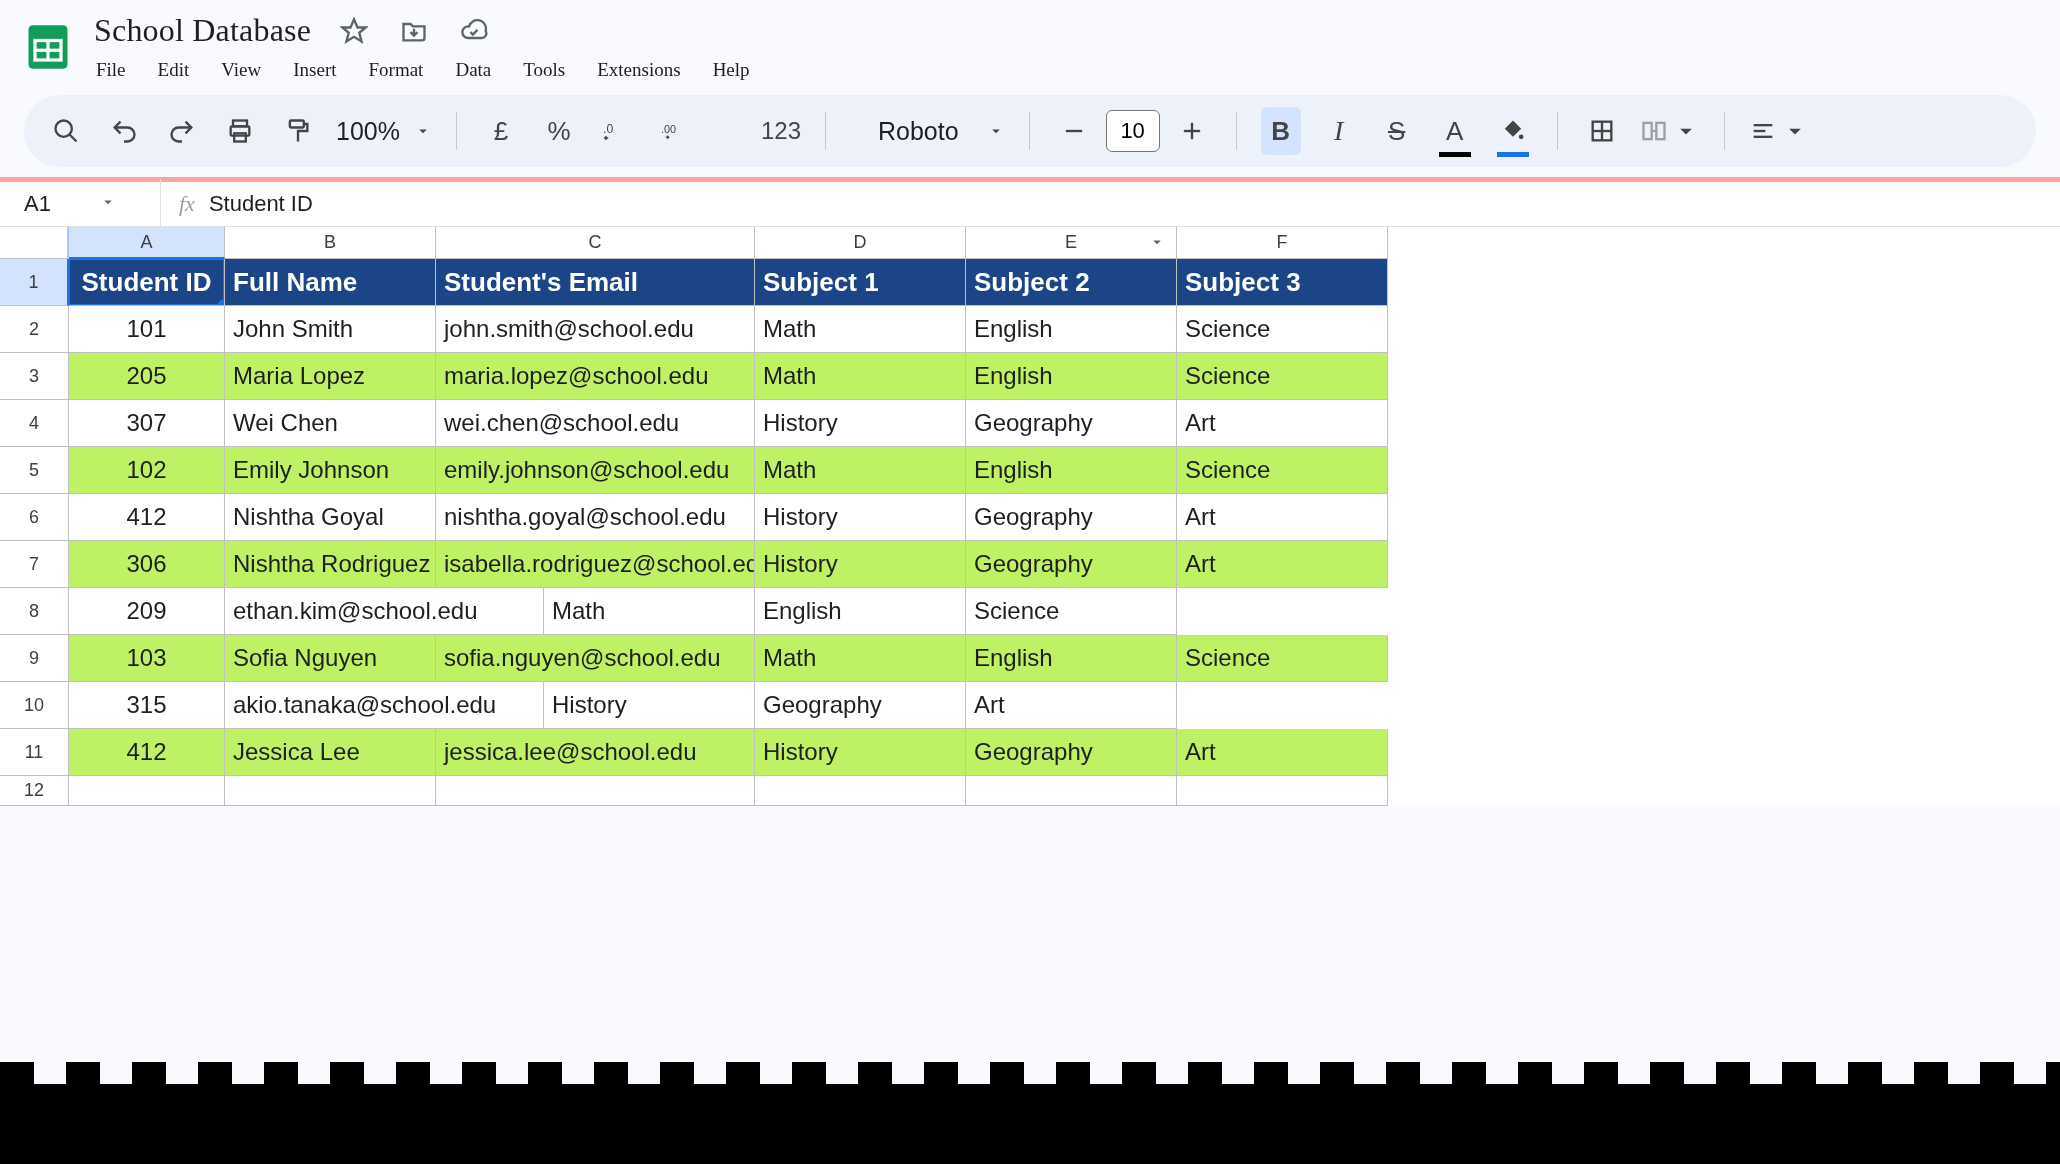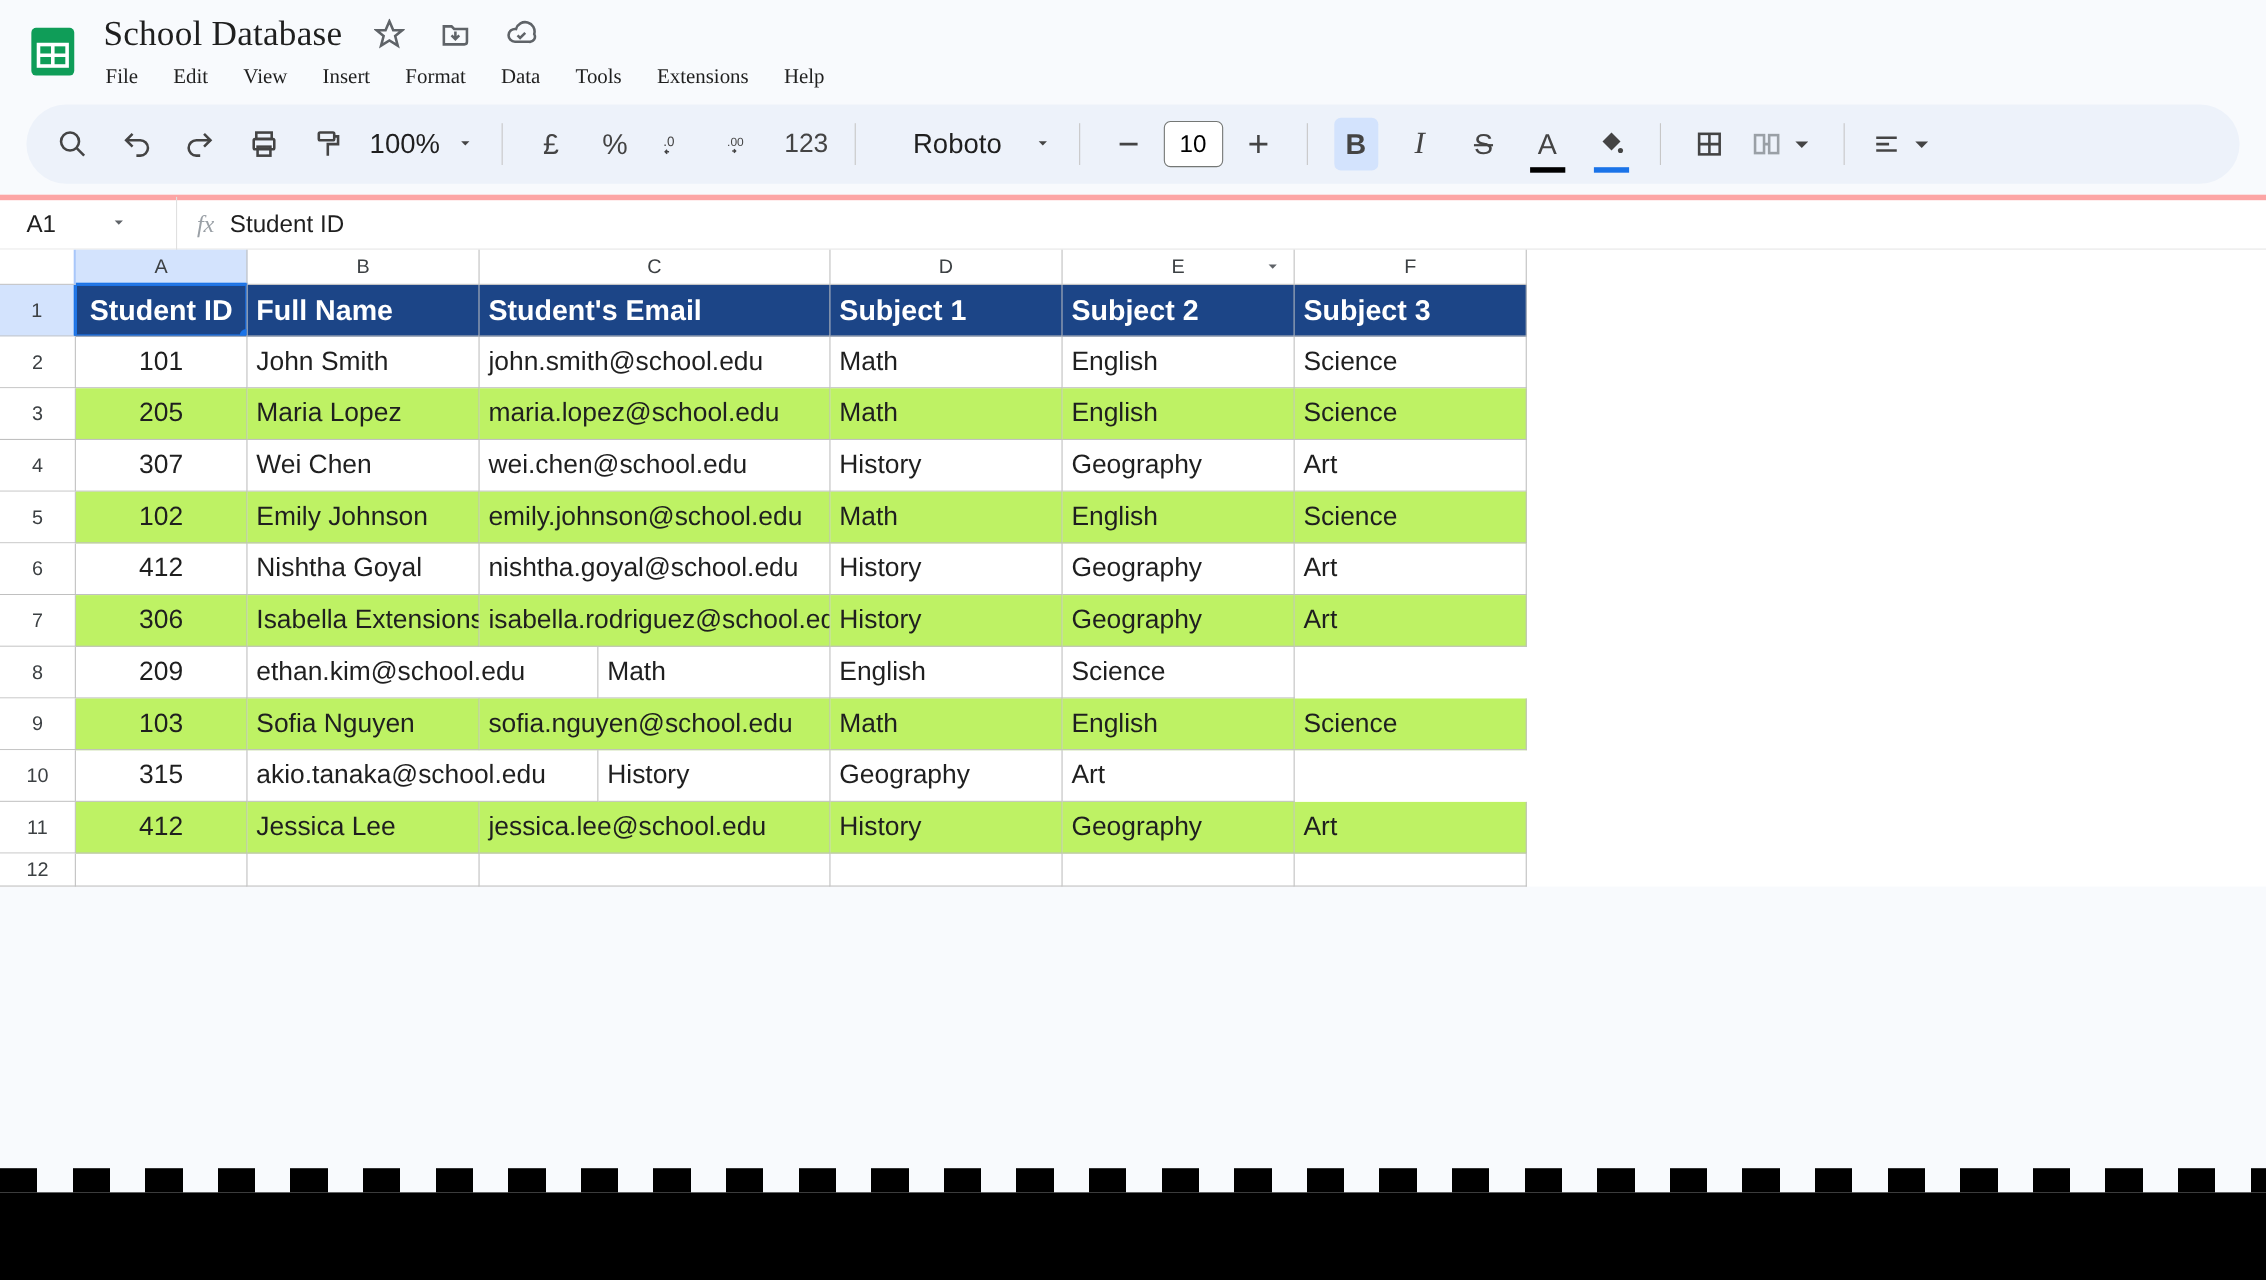--- a/index.html
+++ b/index.html
@@ -175,21 +175,21 @@
           <text x="0" y="14" font-size="14" fill="#444">.0</text>
           <path d="M6 20 L2 20 M4 18 L2 20 L4 22" stroke="#444" stroke-width="1.6" fill="none"></path>
         </svg>
       </span>
   <span class="tb-btn">
         <svg viewBox="0 0 36 24">
           <text x="0" y="14" font-size="14" fill="#444">.00</text>
           <path d="M6 20 L10 20 M8 18 L10 20 L8 22" stroke="#444" stroke-width="1.6" fill="none"></path>
         </svg>
       </span>
-  <span class="tb-btn" style="font-size:24px;">123</span>
+  <span class="tb-btn" style="font-size:24px;margin-left:48px;">123</span>
   <span class="sep"></span>
   <span class="font-name">
         <span>Roboto</span>
         <span class="caret"><svg viewBox="0 0 24 24" fill="#444" width="18" height="18">
             <path d="M7 10l5 5 5-5z"></path>
           </svg></span>
       </span>
   <span class="sep"></span>
   <span class="plusminus">
     <span class="tb-btn">
@@ -328,21 +328,21 @@
         <div class="cell colA numcell">412</div>
         <div class="cell colB">Nishtha Goyal</div>
         <div class="cell colC">nishtha.goyal@school.edu</div>
         <div class="cell colD">History</div>
         <div class="cell colE">Geography</div>
         <div class="cell colF">Art</div>
       </div>
       <div class="row alt">
         <div class="rowhead">7</div>
         <div class="cell colA numcell">306</div>
-        <div class="cell colB">Isabella Extensions</div>
+        <div class="cell colB">Nishtha Rodriguez</div>
         <div class="cell colC">isabella.rodriguez@school.edu</div>
         <div class="cell colD">History</div>
         <div class="cell colE">Geography</div>
         <div class="cell colF">Art</div>
       </div>
       <div class="row">
         <div class="rowhead">8</div>
         <div class="cell colA numcell">209</div>
         <div class="cell colC">ethan.kim@school.edu</div>
         <div class="cell colD">Math</div>

